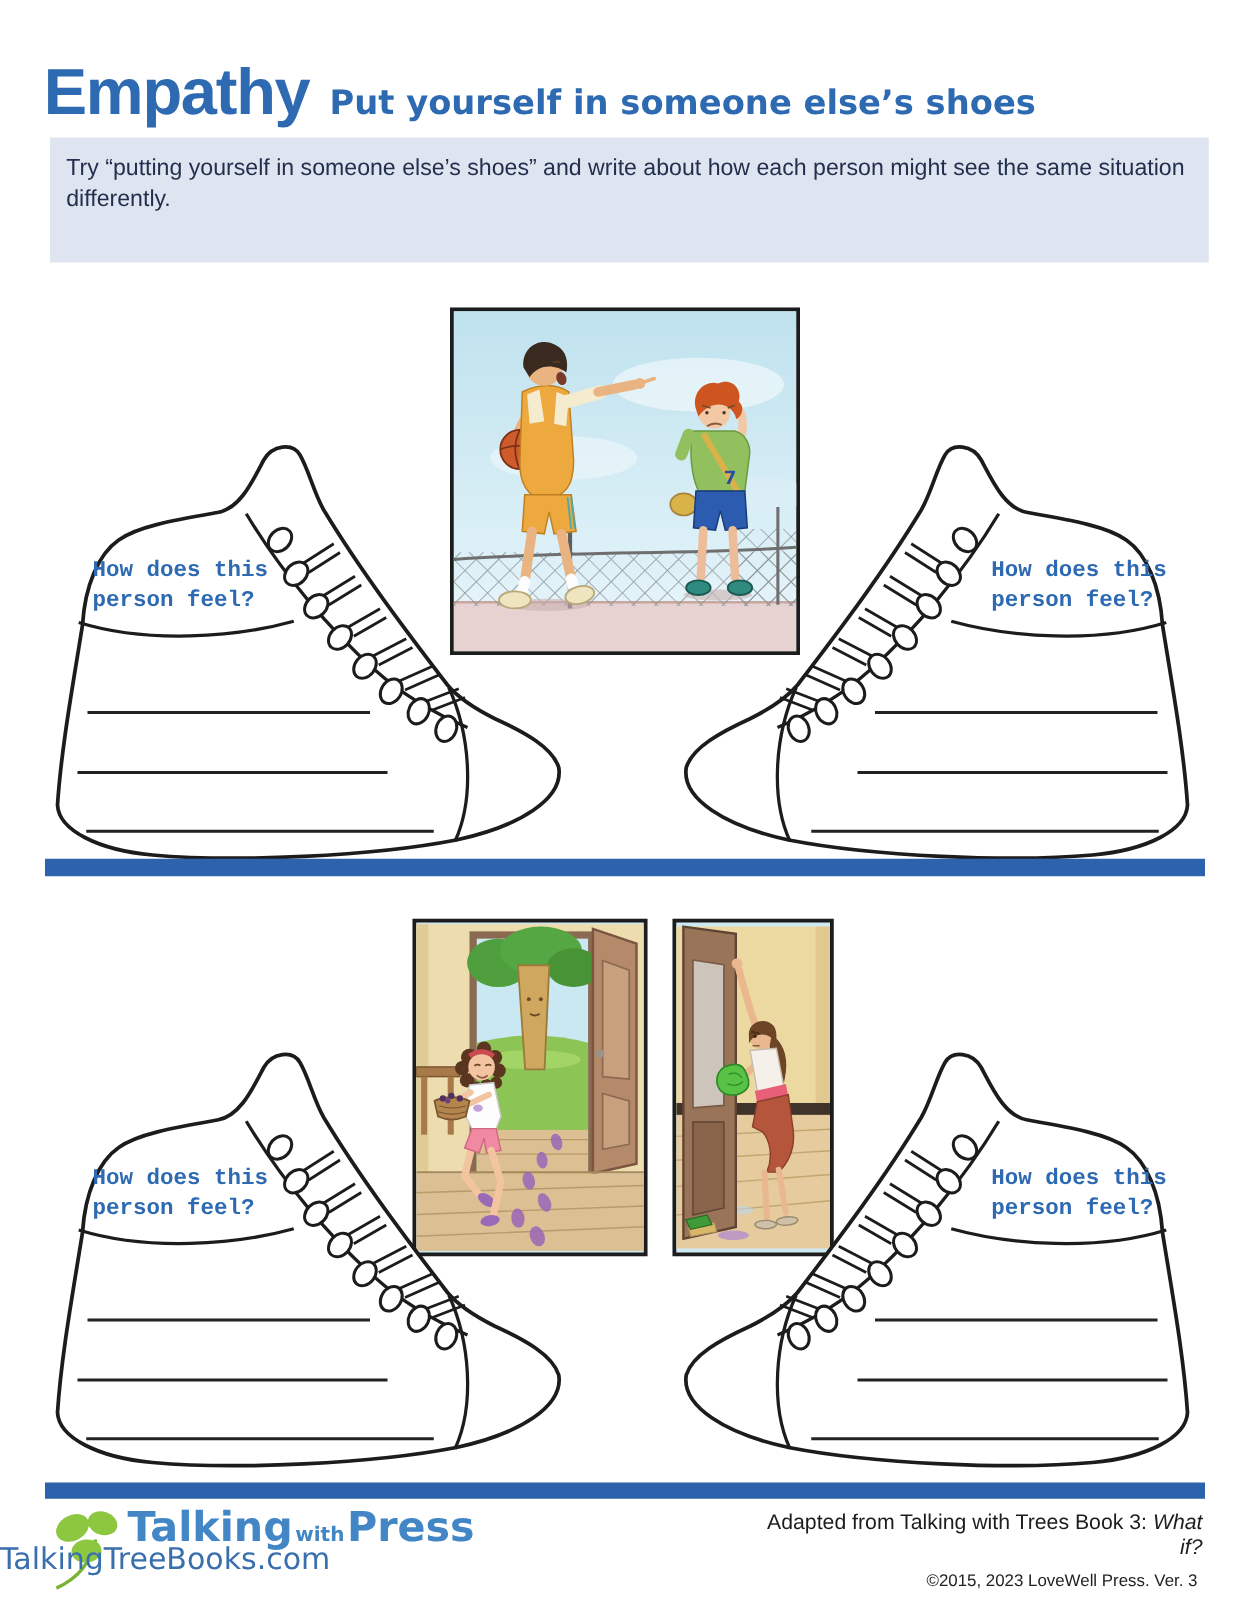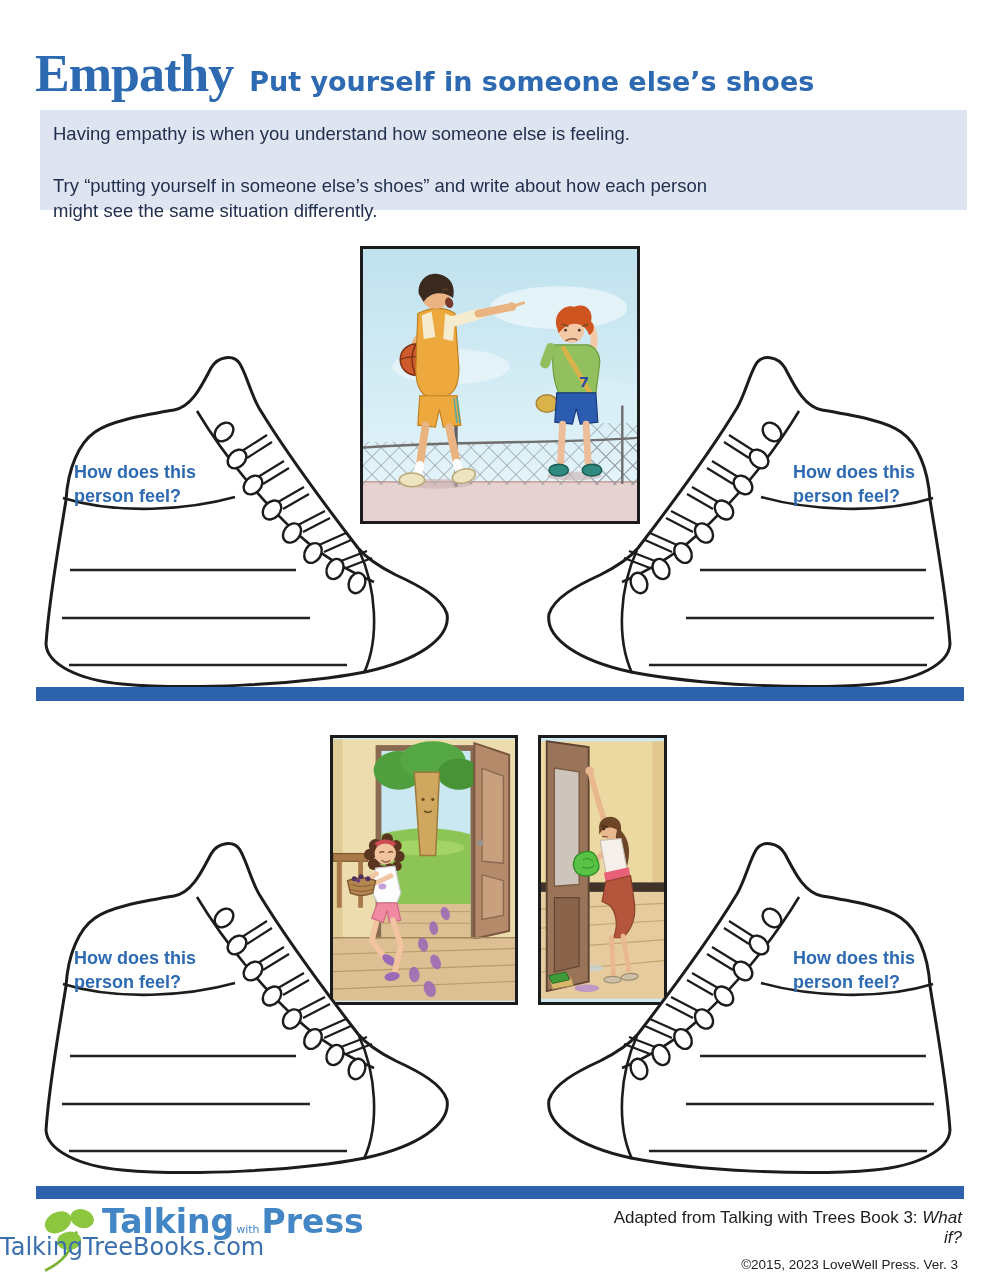--- a/index.html
+++ b/index.html
@@ -11,21 +11,21 @@
     --logo-green:#8dc63f;
     --ink:#1c1c1c;
   }
   *{margin:0;padding:0;box-sizing:border-box;}
   html,body{background:#ffffff;}
   body{font-family:"Liberation Sans",sans-serif;width:1000px;height:1284px;overflow:hidden;}
   .page{position:relative;width:1000px;height:1284px;background:#fff;}
 
   
   .header{position:absolute;left:35px;top:44px;display:flex;align-items:baseline;gap:16px;white-space:nowrap;}
-  .title{font-family:Liberation Serif, serif;font-weight:800;font-size:52px;letter-spacing:-1px;color:var(--accent-blue);}
+  .title{font-family:Liberation Sans, sans-serif;font-weight:800;font-size:52px;letter-spacing:-1px;color:var(--accent-blue);}
   .subtitle{font-family:"DejaVu Sans",sans-serif;font-weight:600;font-size:27px;color:var(--accent-blue);}
 
   .intro{position:absolute;left:40px;top:110px;width:927px;height:100px;background:var(--panel-bg);padding:11px 14px 0 13px;}
   .intro p{font-size:18.5px;line-height:25px;color:var(--text-navy);}
   .intro p + p{margin-top:27px;max-width:668px;}
 
   
   .scene{position:absolute;border:3px solid var(--ink);background:#cfe9f2;}
   .scene svg{display:block;width:100%;height:100%;}
   .scene1{left:360px;top:246px;width:280px;height:278px;}
@@ -33,52 +33,51 @@
   .scene3{left:538px;top:735px;width:129px;height:270px;}
 
   
   .shoe{position:absolute;width:415px;height:336px;}
   .shoe svg{display:block;width:100%;height:100%;overflow:visible;}
   .shoe.flip svg{transform:scaleX(-1);}
   .shoe-tl{left:38px;top:352px;}
   .shoe-tr{left:543px;top:352px;}
   .shoe-bl{left:38px;top:838px;}
   .shoe-br{left:543px;top:838px;}
-  .prompt{position:absolute;top:108px;width:160px;font-family:Liberation Sans, sans-serif;font-weight:bold;font-size:18px;line-height:24px;color:var(--accent-blue);}
+  .prompt{position:absolute;top:93px;width:160px;font-family:Liberation Mono, monospace;font-weight:bold;font-size:18px;line-height:24px;color:var(--accent-blue);}
   .prompt-left{left:36px;}
   .prompt-right{left:250px;}
 
   .divider{position:absolute;left:36px;width:928px;height:14px;background:var(--bar-blue);}
   .divider.d1{top:687px;}
   .divider.d2{top:1186px;height:13px;}
 
   
   .footer-logo{position:absolute;left:34px;top:1202px;display:flex;}
   .logo-leaves{width:74px;height:74px;margin-right:-6px;}
   .logo-text{display:flex;align-items:baseline;font-family:"DejaVu Sans",sans-serif;color:var(--logo-blue);}
   .logo-big{font-size:33px;font-weight:800;letter-spacing:0;}
-  .logo-small{font-size:11px;font-weight:normal;margin:0 2px;}
+  .logo-small{font-size:16px;font-weight:bold;margin:0 2px;}
   .footer-site{position:absolute;left:0;top:1233px;width:1000px;text-align:left;font-family:"DejaVu Sans",sans-serif;font-size:24px;color:#3a6fad;}
   .footer-right{position:absolute;right:38px;top:1208px;width:360px;text-align:right;color:#1d1d1b;}
   .attr-line{font-size:17px;}
   .attr-line em{font-style:italic;}
   .copy-line{font-size:13.5px;margin-top:9px;padding-right:4px;color:#222;}
 </style>
 </head>
 <body>
 
 <div class="page">
 
   <div class="header">
     <span class="title">Empathy</span>
     <span class="subtitle">Put yourself in someone else’s shoes</span>
   </div>
 
   <div class="intro">
-    <p>Having empathy is when you understand how someone else is feeling.</p>
     <p>Try “putting yourself in someone else’s shoes” and write about how each person might see the same situation differently.</p>
   </div>
 
   <div class="scene scene1">
     <svg viewBox="0 0 280 278">
       <defs>
         <linearGradient id="sky1" x1="0" y1="0" x2="0" y2="1">
           <stop offset="0" stop-color="#bfe2ee"></stop>
             <stop offset="1" stop-color="#e9f6fb"></stop>
         </linearGradient>

